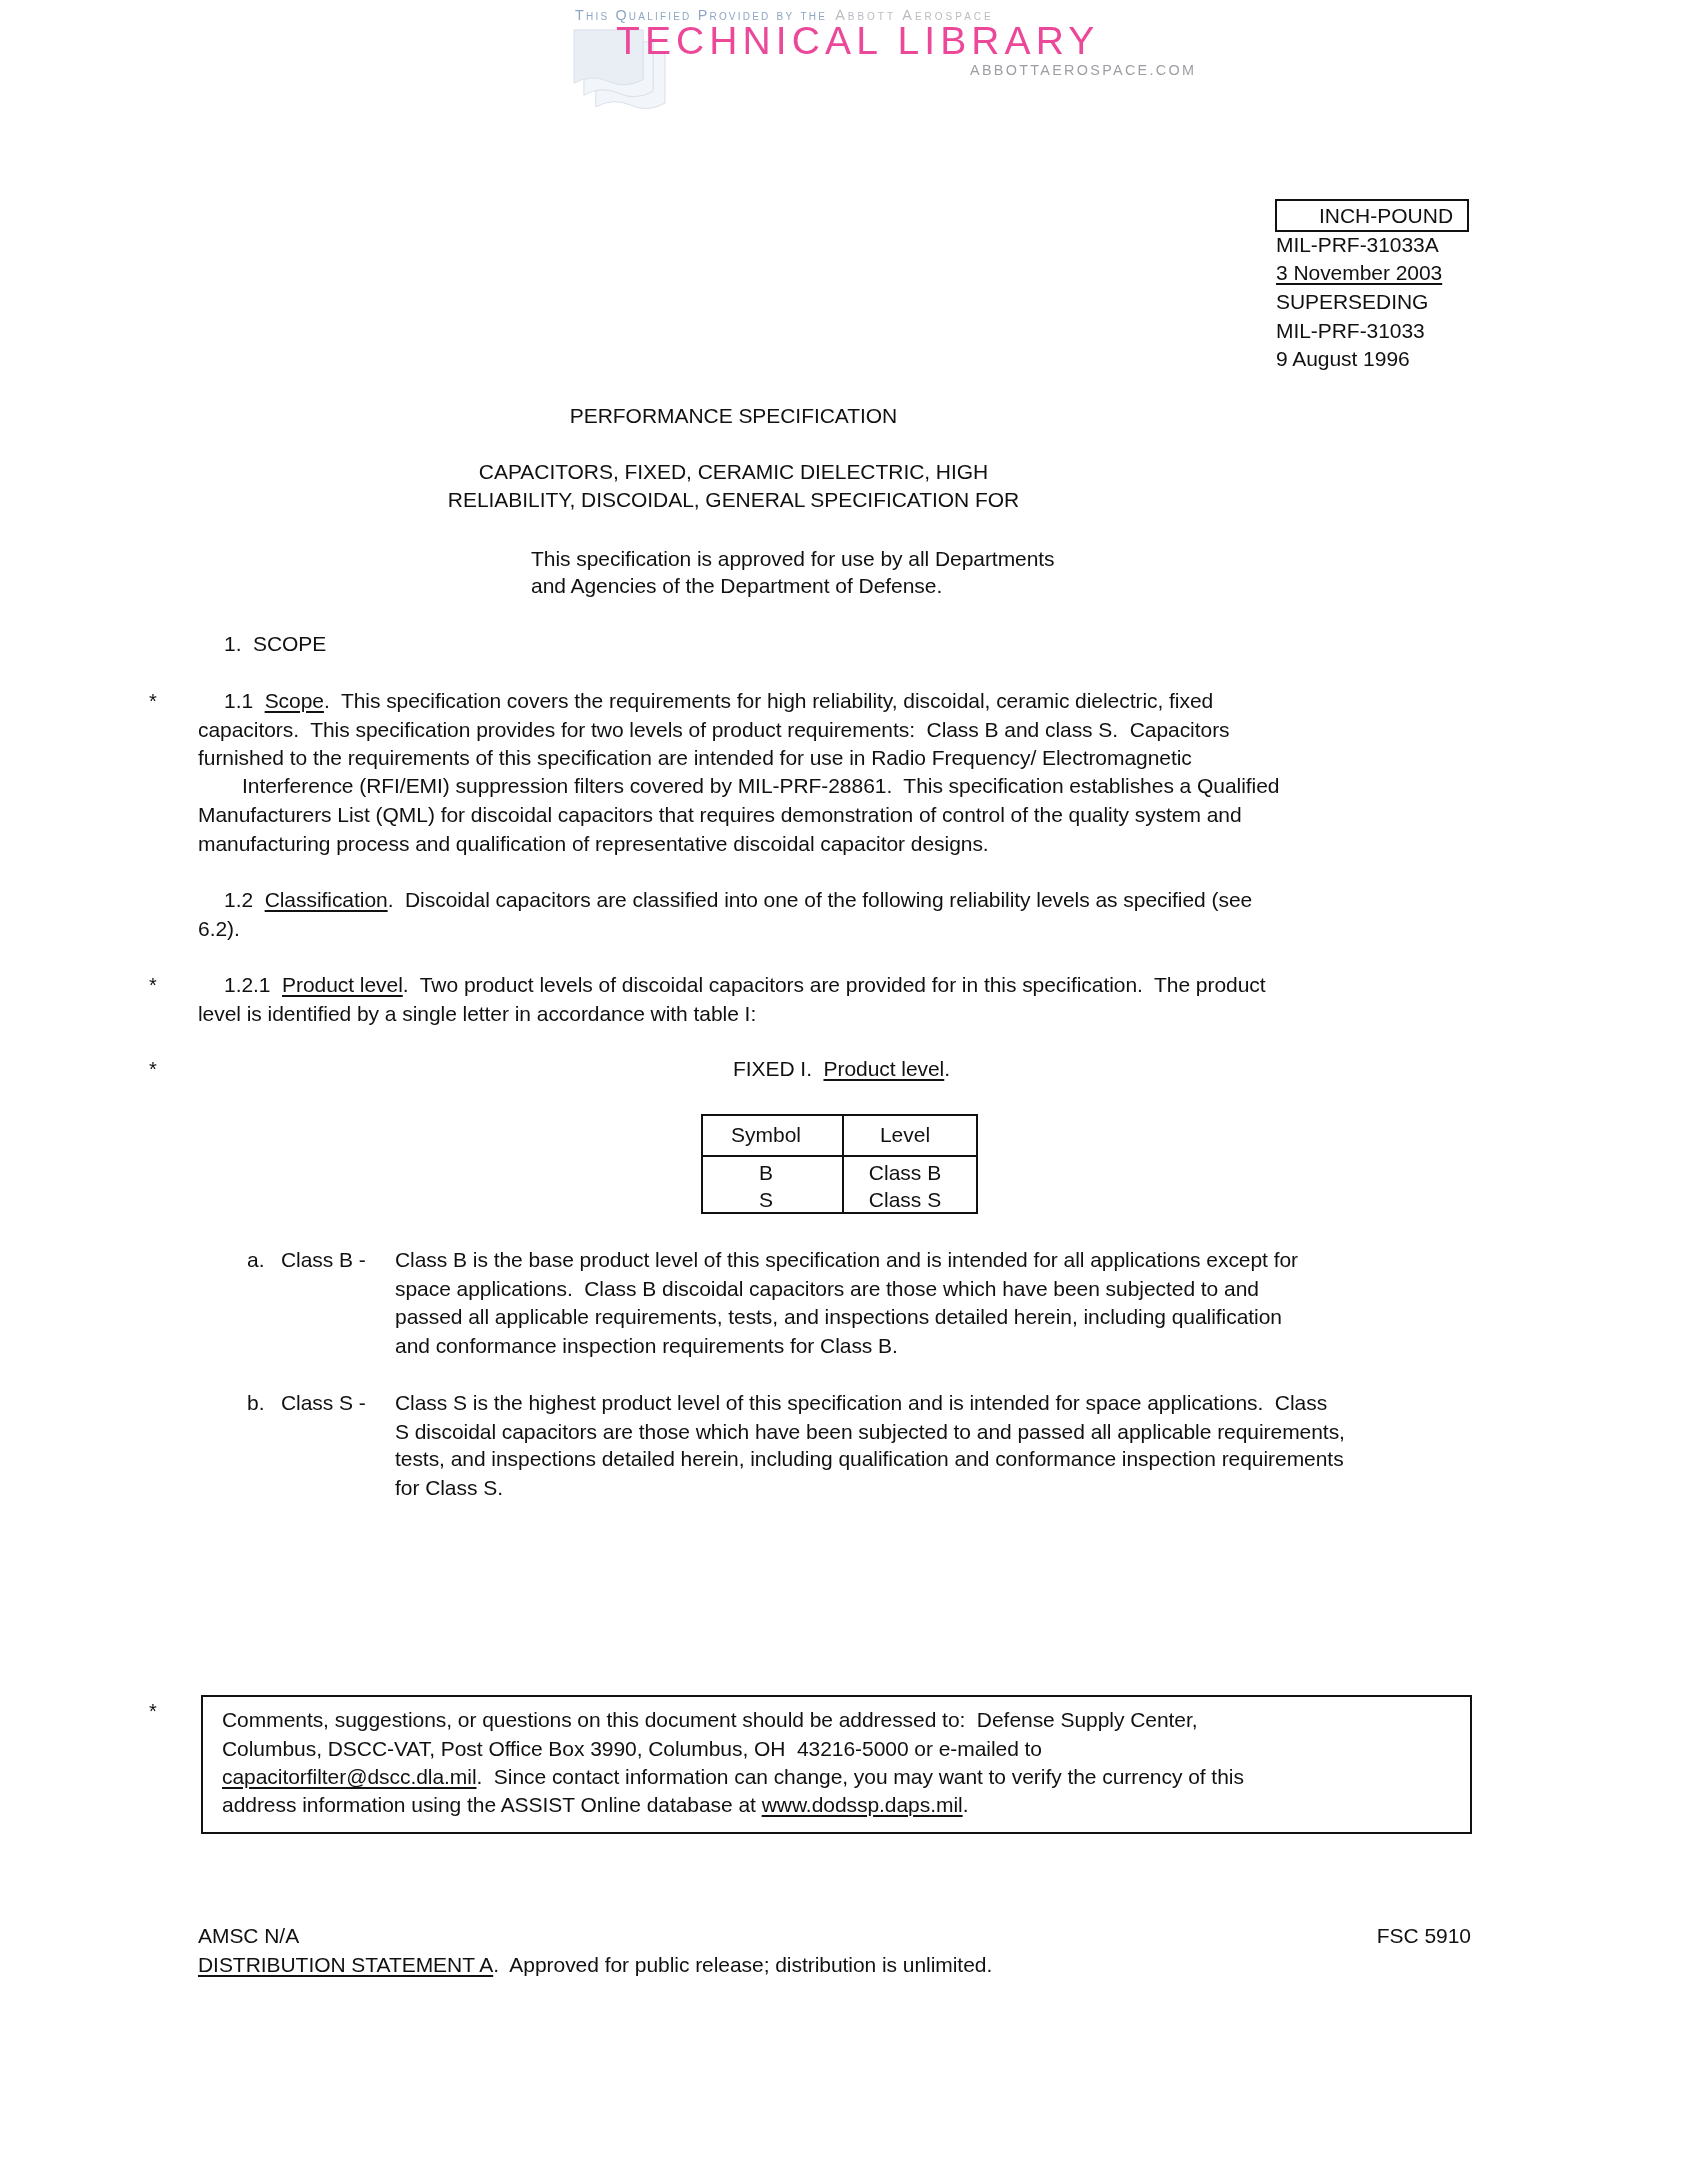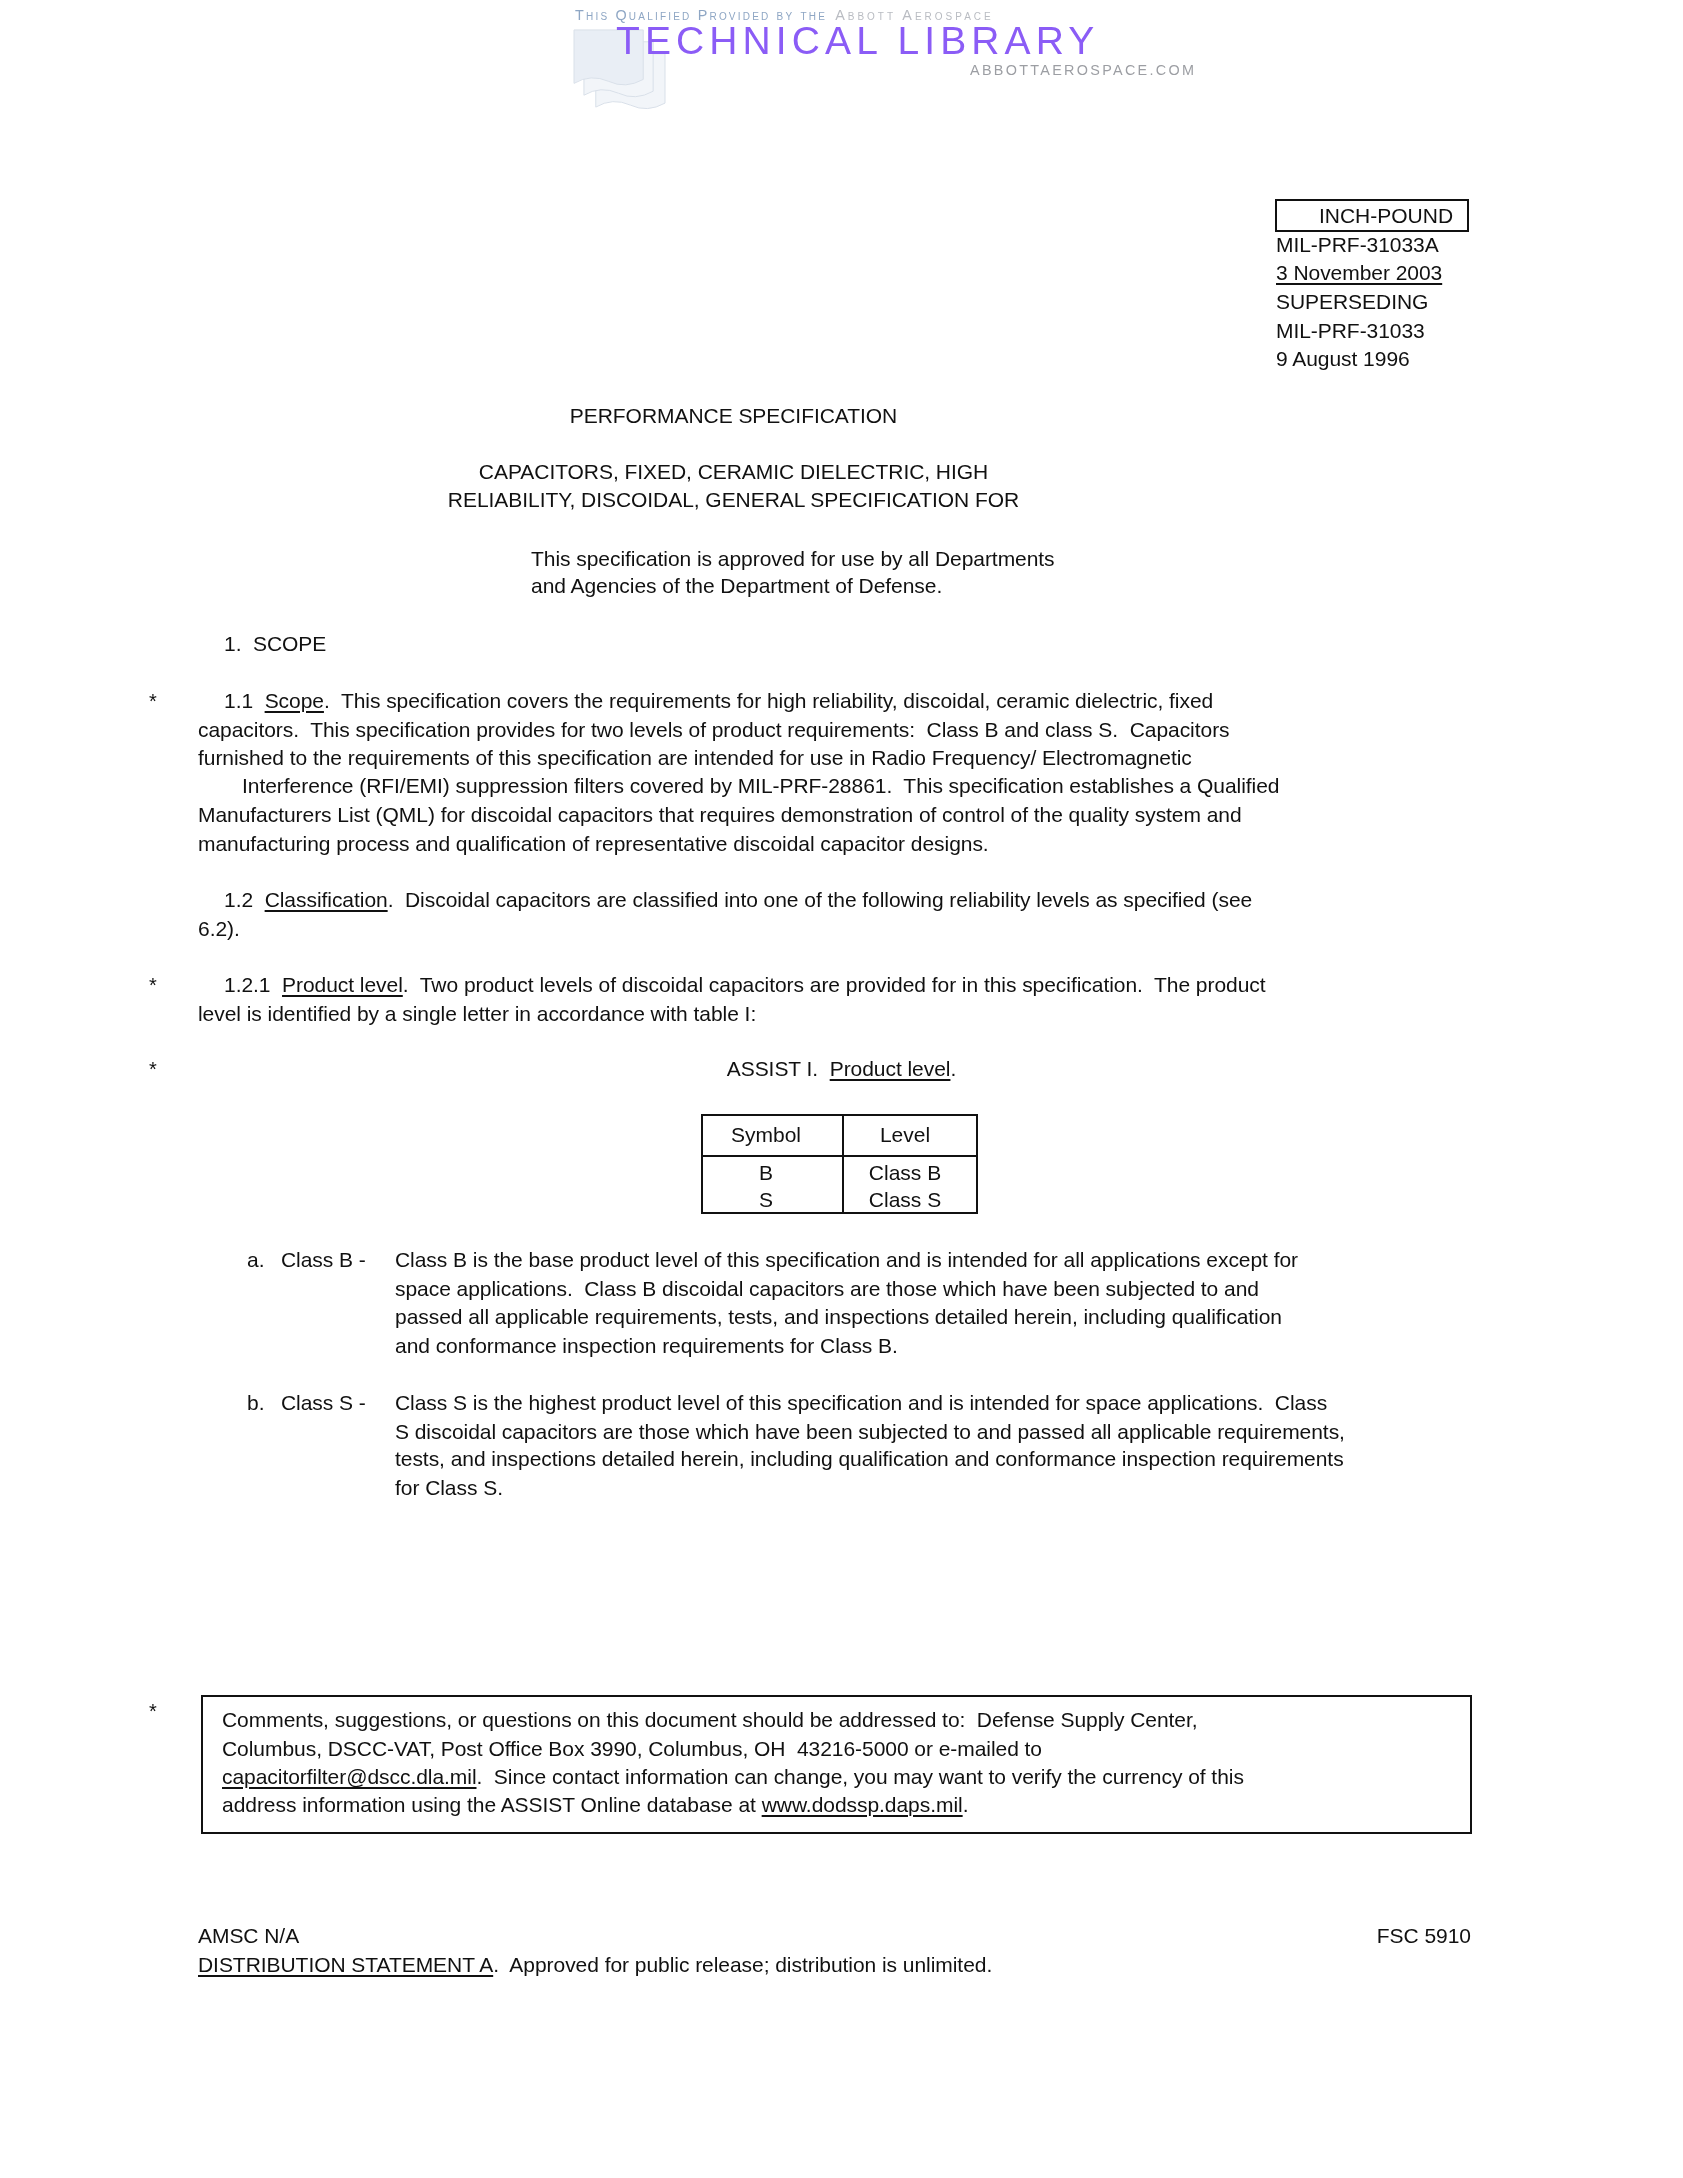--- a/index.html
+++ b/index.html
@@ -7,21 +7,21 @@
          font-family: "Liberation Sans", sans-serif; color: #111; }
   .ln { position: absolute; font-size: 21px; line-height: 28px; white-space: pre; letter-spacing: -0.05px; }
   .u { text-decoration: underline; text-underline-offset: 3px; text-decoration-thickness: 1.5px; }
   .ctr { text-align: center; }
   .star { position: absolute; left: 149px; font-size: 20px; line-height: 28px; }
   
   .logo { position: absolute; left: 572px; top: 4px; width: 515px; height: 109px; }
   .logo .pages { position: absolute; left: 0; top: 20px; width: 99px; height: 91px; }
   .logo .tagline { position: absolute; left: 3px; top: 2px; font-size: 14.4px; letter-spacing: 2.2px; font-variant: small-caps; color: #8ea6c4; white-space: nowrap; line-height: 18px; }
   .logo .tagline .brand { color: #b9bcc2; margin-left: 8px; letter-spacing: 3px; }
-  .logo .title { position: absolute; left: 44px; top: 16px; font-size: 39px; letter-spacing: 5.1px; color: #8b5cf6; white-space: nowrap; line-height: 42px; }
+  .logo .title { position: absolute; left: 44px; top: 16px; font-size: 39px; letter-spacing: 5.1px; color: #ec4899; white-space: nowrap; line-height: 42px; }
   .logo .url { position: absolute; left: 398px; top: 57px; font-size: 14.4px; letter-spacing: 2.3px; color: #9c9ea3; white-space: nowrap; line-height: 18px; }
   
   .ipbox { position: absolute; left: 1275px; top: 199px; width: 190px; height: 29px; border: 2px solid #111; }
   .ipbox span { position: absolute; left: 0; right: 0; top: 0; text-align: center; font-size: 21px; line-height: 29px; padding-left: 28px; }
   
   .tbl { position: absolute; left: 701px; top: 1114px; width: 277px; height: 100px; border: 2.5px solid #111; box-sizing: border-box; }
   .tbl .vdiv { position: absolute; left: 139px; top: 0; bottom: 0; border-left: 2.5px solid #111; }
   .tbl .hdiv { position: absolute; left: 0; right: 0; top: 39px; border-top: 2.5px solid #111; }
   .tbl .cell { position: absolute; width: 126px; text-align: center; font-size: 21px; line-height: 28px; }
   
@@ -69,21 +69,21 @@
 <div class="ln" style="left:198px; top:830px;">manufacturing process and qualification of representative discoidal capacitor designs.</div>
 
 <div class="ln" style="left:224px; top:886px;"><span>1.2  </span><span class="u">Classification</span><span>.  Discoidal capacitors are classified into one of the following reliability levels as specified (see</span></div>
 <div class="ln" style="left:198px; top:915px;">6.2).</div>
 
 <div class="star" style="top:971px;">*</div>
 <div class="ln" style="left:224px; top:971px;"><span>1.2.1  </span><span class="u">Product level</span><span>.  Two product levels of discoidal capacitors are provided for in this specification.  The product</span></div>
 <div class="ln" style="left:198px; top:1000px;">level is identified by a single letter in accordance with table I:</div>
 
 <div class="star" style="top:1055px;">*</div>
-<div class="ln ctr" style="left:0; width:1683px; top:1055px;"><span>ASSIST I.  </span><span class="u">Product level</span><span>.</span></div>
+<div class="ln ctr" style="left:0; width:1683px; top:1055px;"><span>FIXED I.  </span><span class="u">Product level</span><span>.</span></div>
 <div class="tbl">
   <div class="vdiv"></div>
   <div class="hdiv"></div>
   <div class="cell" style="left:0; top:5px;">Symbol</div>
   <div class="cell" style="left:139px; top:5px;">Level</div>
   <div class="cell" style="left:0; top:43px;">B</div>
   <div class="cell" style="left:139px; top:43px;">Class B</div>
   <div class="cell" style="left:0; top:70px;">S</div>
   <div class="cell" style="left:139px; top:70px;">Class S</div>
 </div>

